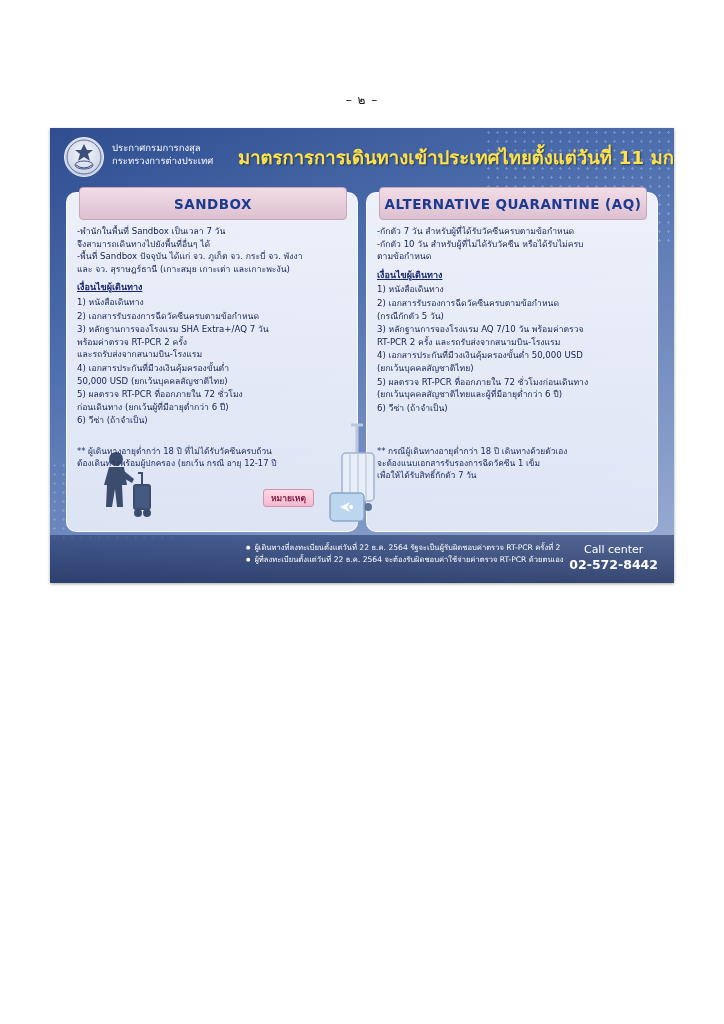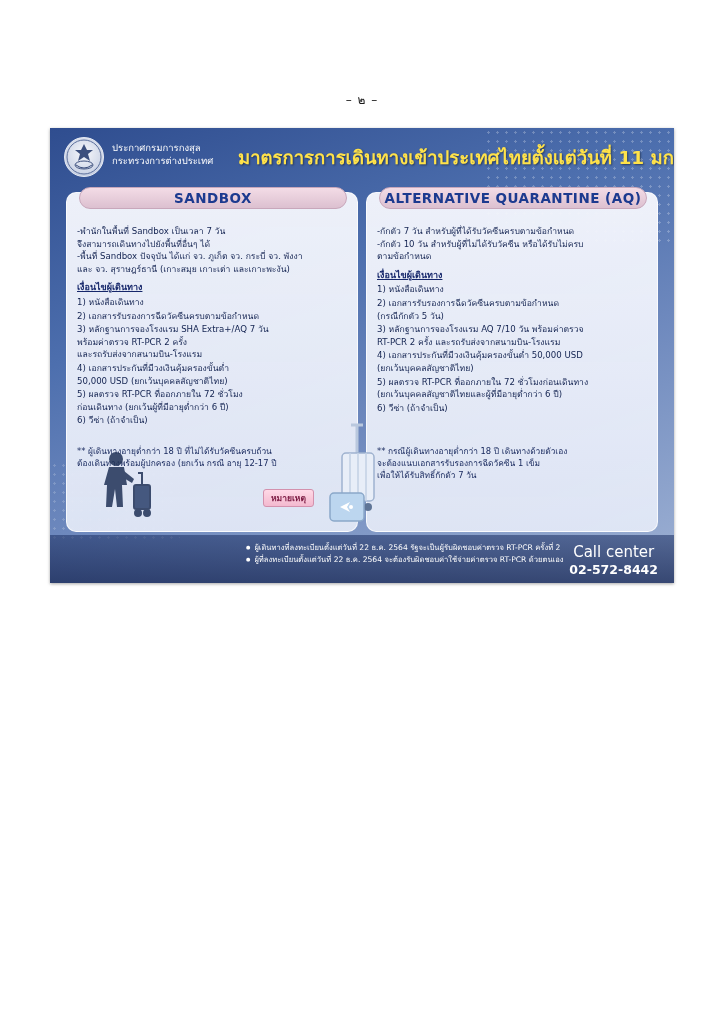--- a/index.html
+++ b/index.html
@@ -118,22 +118,22 @@
     box-sizing: border-box;
   }
   .panel.left  { left: 16px; }
   .panel.right { left: 316px; padding-left: 28px; }
 
   .panel-head {
     position: absolute;
     left: 12px;
     top: -6px;
     width: 268px;
-    height: 22px;
-    border-radius: 11px;
+    height: 33px;
+    border-radius: 4px;
     background: linear-gradient(180deg, #f3dce6 0%, #dcc0d0 100%);
     border: 1px solid #c8a7bb;
     box-sizing: border-box;
     display: flex;
     align-items: center;
     justify-content: center;
   }
   .panel-head .ttl {
     color: #1c3a8f;
     font-weight: bold;
@@ -212,21 +212,21 @@
     margin-right: 4px;
     color: #ffffff;
   }
   .callcenter {
     position: absolute;
     right: 68px;
     top: 8px;
     text-align: center;
     color: #ffffff;
   }
-  .callcenter .cc-label { font-size: 15px; }
+  .callcenter .cc-label { font-size: 11px; }
   .callcenter .cc-num { font-size: 12.5px; font-weight: bold; margin-top: 1px; }
   .dc-logo {
     position: absolute;
     right: 12px;
     top: 15px;
     color: #ffffff;
     font-size: 15px;
     font-weight: normal;
     letter-spacing: 0.5px;
     margin-top: 9px;

